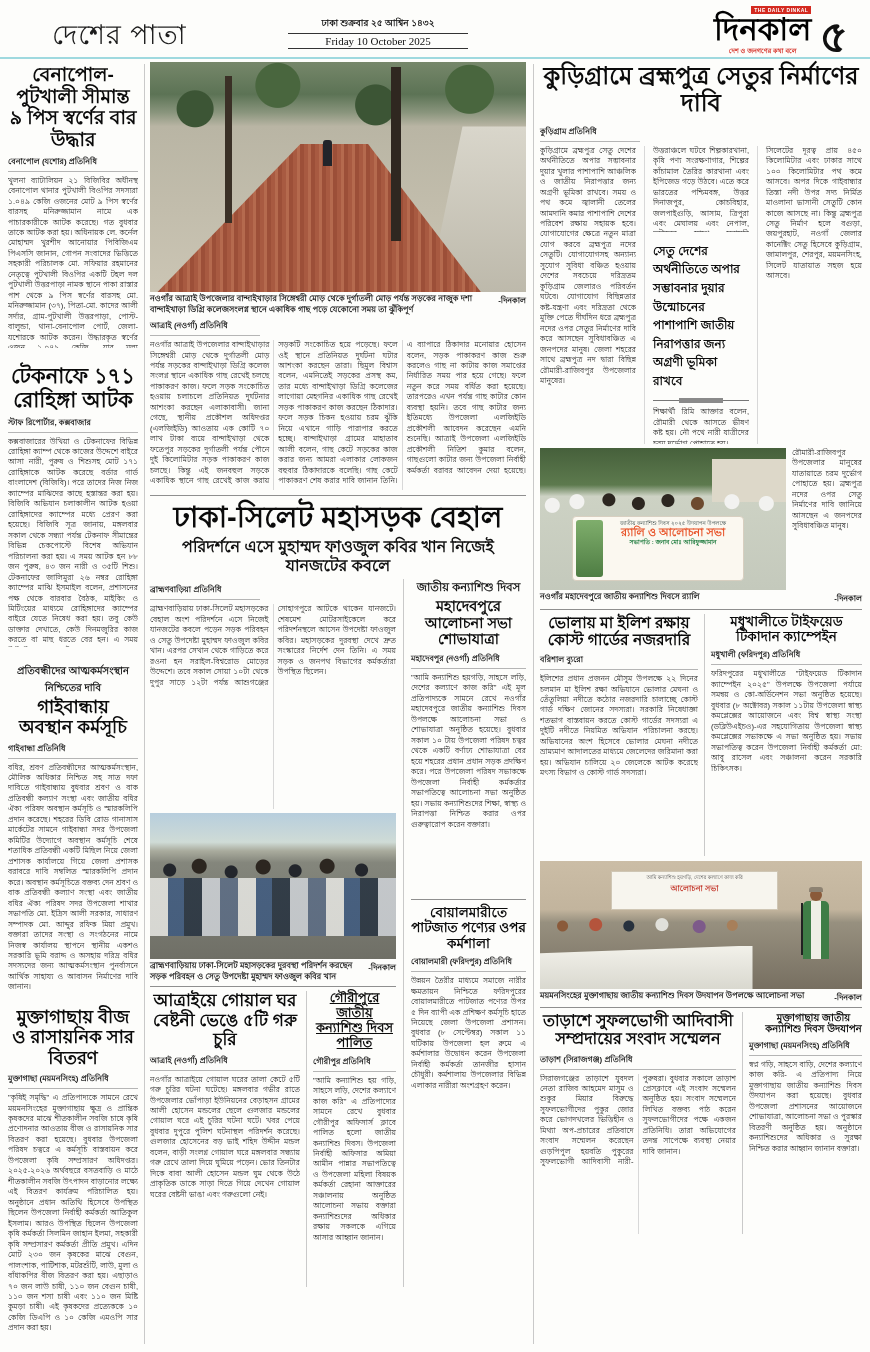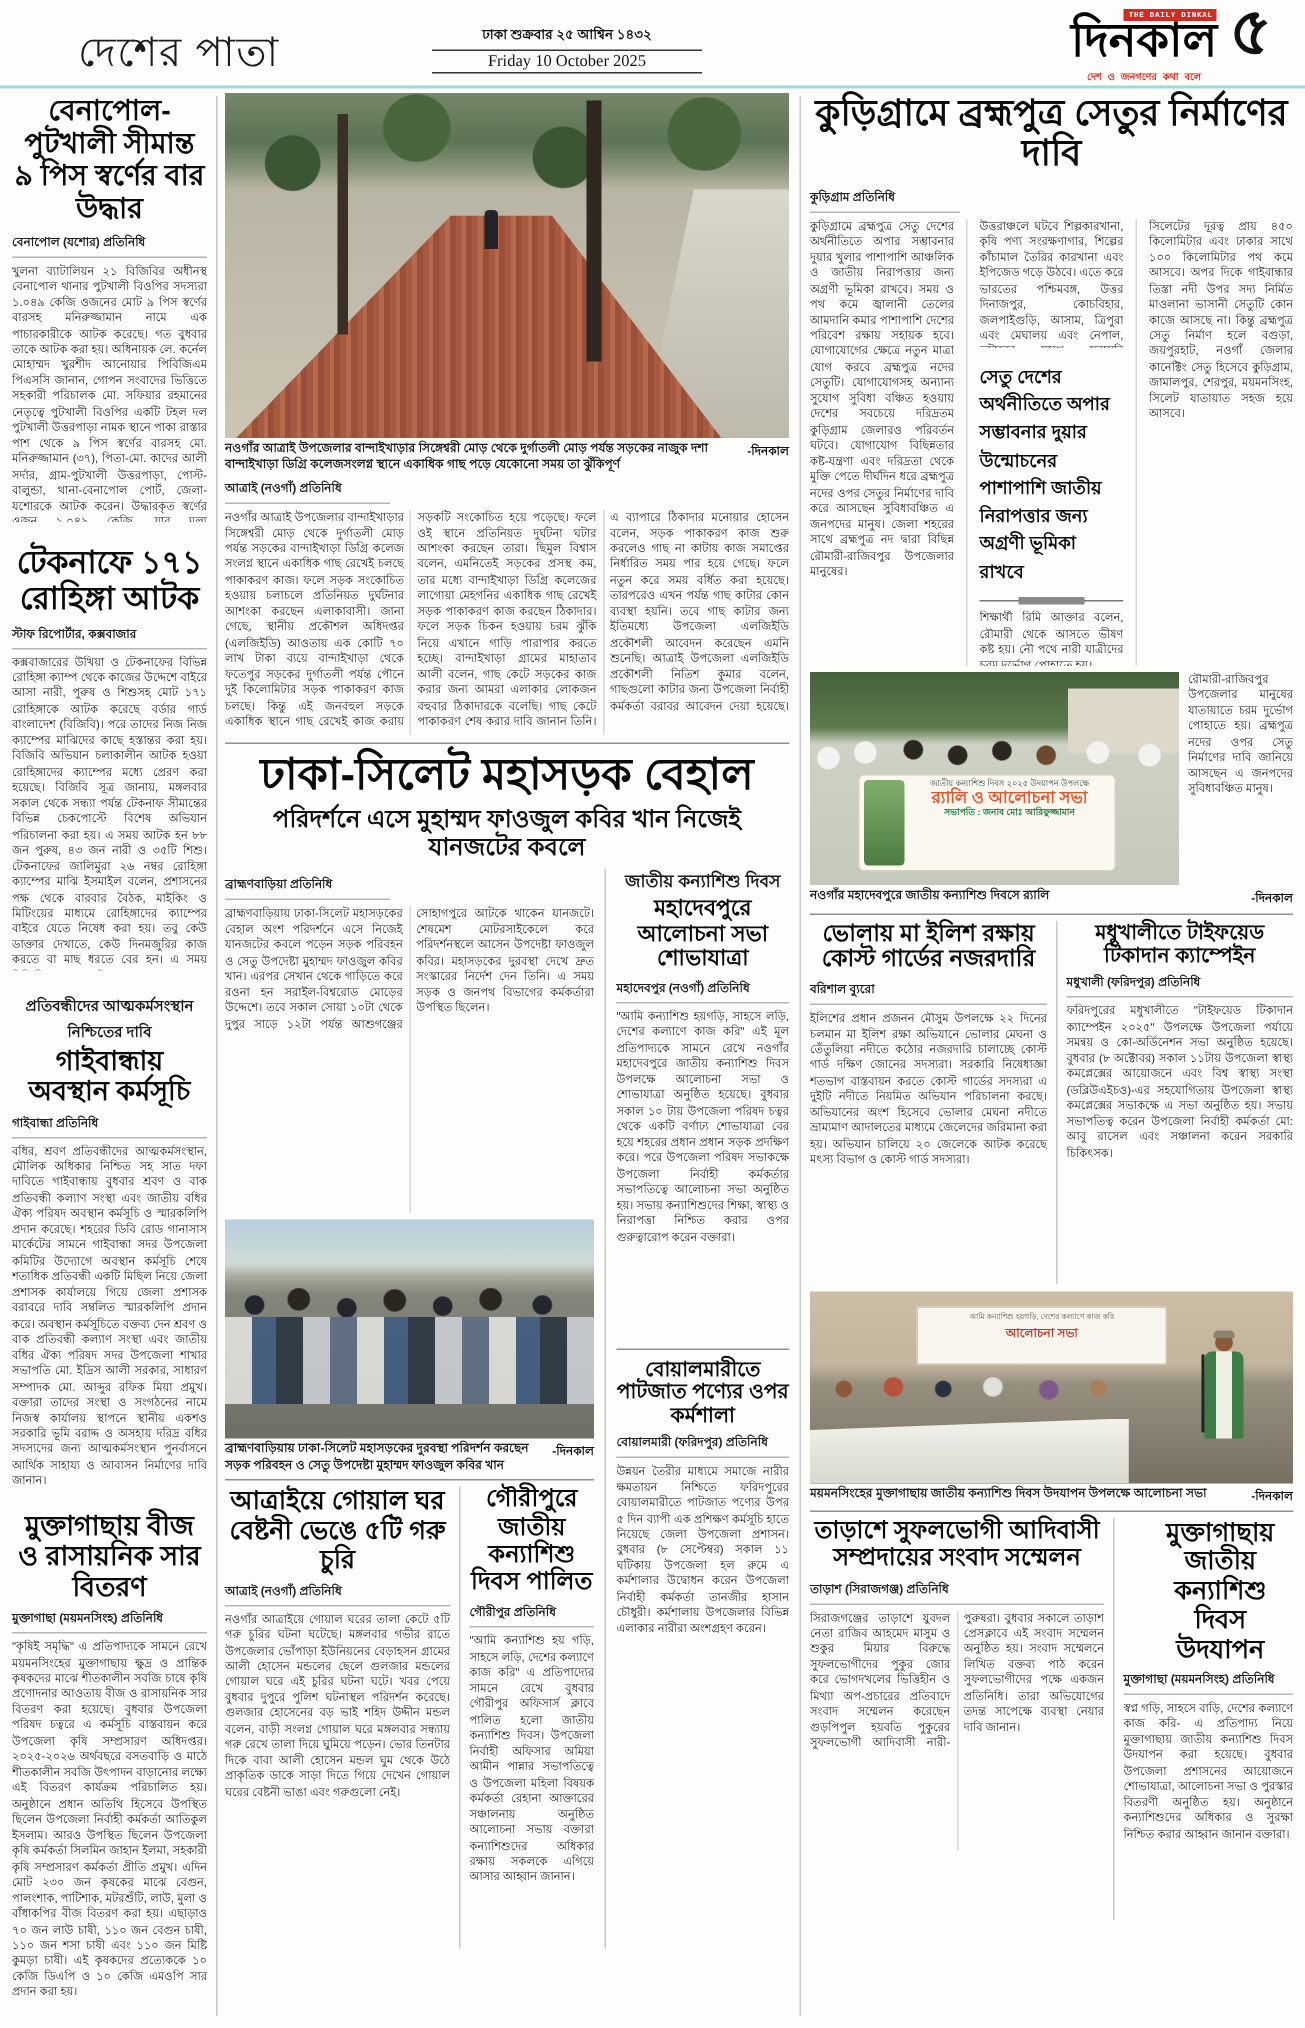--- a/index.html
+++ b/index.html
@@ -19,21 +19,21 @@
   .caprow .cap{flex:1;}
   .hrule{border-top:1px solid #8f8f8f;margin:5px 0;}
   .vrule{position:absolute;width:1px;background:#c9c9c9;}
   .cols2{column-count:2;column-gap:9px;column-rule:1px solid #d8d8d8;}
   
   #hdr{position:absolute;left:0;top:0;width:870px;height:57px;}
   #section-label{position:absolute;left:52px;top:14px;font-size:27px;color:#1c1c1c;letter-spacing:1px;}
   #dateline{position:absolute;left:288px;top:16px;width:180px;text-align:center;}
   #dateline .bn{font-size:9px;font-weight:bold;padding-bottom:2px;}
   #dateline .en{font-family:"Liberation Serif","DejaVu Serif",serif;font-size:11px;border-top:1px solid #333;border-bottom:1px solid #333;padding:1px 0;}
-  #brand{position:absolute;right:22px;top:6px;display:flex;align-items:flex-start;font-family:Liberation Mono, monospace;}
+  #brand{position:absolute;right:22px;top:6px;display:flex;align-items:flex-end;}
   #brand .stack{text-align:left;}
   #brand .row1{display:flex;justify-content:flex-end;align-items:center;gap:3px;}
   #brand .enbadge{background:#d42a20;color:#fff;font-size:5px;font-weight:bold;padding:1px 3px;letter-spacing:.5px;}
   #brand .bn{font-size:31px;font-weight:bold;color:#000;line-height:1;}
   #brand .tag{color:#d42a20;font-size:6.5px;font-weight:bold;text-align:center;margin-top:1px;}
   #pageno{font-size:44px;font-weight:bold;color:#111;line-height:.9;margin-left:8px;}
   #teal{position:absolute;left:0;top:57px;width:870px;height:2px;background:#9fd9df;}
   
   #colL{position:absolute;left:8px;top:64px;width:130px;}
   #colC{position:absolute;left:150px;top:62px;width:376px;}
@@ -211,21 +211,21 @@
         <div class="cap">ব্রাহ্মণবাড়িয়ায় ঢাকা-সিলেট মহাসড়কের দুরবস্থা পরিদর্শন করছেন সড়ক পরিবহন ও সেতু উপদেষ্টা মুহাম্মদ ফাওজুল কবির খান</div>
         <div class="credit">-দিনকাল</div>
       </div>
       <div id="cbottom">
         <div id="cb-l">
           <div class="hl" style="font-size:17px;">আত্রাইয়ে গোয়াল ঘর বেষ্টনী ভেঙে ৫টি গরু চুরি</div>
           <div class="by">আত্রাই (নওগাঁ) প্রতিনিধি</div>
           <div class="bd" style="height:212px;">নওগাঁর আত্রাইয়ে গোয়াল ঘরের তালা কেটে ৫টি গরু চুরির ঘটনা ঘটেছে। মঙ্গলবার গভীর রাতে উপজেলার ভোঁপাড়া ইউনিয়নের বেড়াহসন গ্রামের আলী হোসেন মন্ডলের ছেলে গুলজার মন্ডলের গোয়াল ঘরে এই চুরির ঘটনা ঘটে। খবর পেয়ে বুধবার দুপুরে পুলিশ ঘটনাস্থল পরিদর্শন করেছে। গুলজার হোসেনের বড় ভাই শহিদ উদ্দীন মন্ডল বলেন, বাড়ী সংলগ্ন গোয়াল ঘরে মঙ্গলবার সন্ধ্যায় গরু রেখে তালা দিয়ে ঘুমিয়ে পড়েন। ভোর তিনটার দিকে বাবা আলী হোসেন মন্ডল ঘুম থেকে উঠে প্রাকৃতিক ডাকে সাড়া দিতে গিয়ে দেখেন গোয়াল ঘরের বেষ্টনী ভাঙা এবং গরুগুলো নেই।</div>
         </div>
         <div id="cb-r">
-          <div class="hl" style="font-size:16px;">গৌরীপুরে জাতীয় কন্যাশিশু দিবস পালিত</div>
+          <div class="hl" style="font-size:13px;text-decoration:underline;">গৌরীপুরে জাতীয় কন্যাশিশু দিবস পালিত</div>
           <div class="by">গৌরীপুর প্রতিনিধি</div>
           <div class="bd" style="height:210px;">"আমি কন্যাশিশু হয় গড়ি, সাহসে লড়ি, দেশের কল্যাণে কাজ করি" এ প্রতিপাদ্যের সামনে রেখে বুধবার গৌরীপুর অফিসার্স ক্লাবে পালিত হলো জাতীয় কন্যাশিশু দিবস। উপজেলা নির্বাহী অফিসার অমিয়া আমীন পান্নার সভাপতিত্বে ও উপজেলা মহিলা বিষয়ক কর্মকর্তা রেহানা আক্তারের সঞ্চালনায় অনুষ্ঠিত আলোচনা সভায় বক্তারা কন্যাশিশুদের অধিকার রক্ষায় সকলকে এগিয়ে আসার আহ্বান জানান।</div>
         </div>
       </div>
     </div>
     <div id="csub-r">
       <div class="art">
         <div class="kick" style="font-size:11.5px;">জাতীয় কন্যাশিশু দিবস</div>
         <div class="hl" style="font-size:14.5px;">মহাদেবপুরে আলোচনা সভা শোভাযাত্রা</div>
         <div class="by">মহাদেবপুর (নওগাঁ) প্রতিনিধি</div>
@@ -307,18 +307,18 @@
     <div class="credit">-দিনকাল</div>
   </div>
 
   <div id="rrow2">
     <div id="tarash">
       <div class="hl" style="font-size:16px;">তাড়াশে সুফলভোগী আদিবাসী সম্প্রদায়ের সংবাদ সম্মেলন</div>
       <div class="by">তাড়াশ (সিরাজগঞ্জ) প্রতিনিধি</div>
       <div class="bd cols2" style="height:160px;">সিরাজগঞ্জের তাড়াশে যুবদল নেতা রাজিব আহমেদ মাসুম ও শুকুর মিয়ার বিরুদ্ধে সুফলভোগীদের পুকুর জোর করে ভোগদখলের ভিত্তিহীন ও মিথ্যা অপ-প্রচারের প্রতিবাদে সংবাদ সম্মেলন করেছেন গুড়পিপুল হয়বতি পুকুরের সুফলভোগী আদিবাসী নারী-পুরুষরা। বুধবার সকালে তাড়াশ প্রেসক্লাবে এই সংবাদ সম্মেলন অনুষ্ঠিত হয়। সংবাদ সম্মেলনে লিখিত বক্তব্য পাঠ করেন সুফলভোগীদের পক্ষে একজন প্রতিনিধি। তারা অভিযোগের তদন্ত সাপেক্ষে ব্যবস্থা নেয়ার দাবি জানান।</div>
     </div>
     <div id="mukta2">
-      <div class="hl" style="font-size:17px;margin-left:16px;">মুক্তাগাছায় জাতীয় কন্যাশিশু দিবস উদযাপন</div>
+      <div class="hl" style="font-size:10px;margin-left:16px;">মুক্তাগাছায় জাতীয় কন্যাশিশু দিবস উদযাপন</div>
       <div class="by">মুক্তাগাছা (ময়মনসিংহ) প্রতিনিধি</div>
       <div class="bd" style="height:146px;">স্বপ্ন গড়ি, সাহসে বাড়ি, দেশের কল্যাণে কাজ করি- এ প্রতিপাদ্য নিয়ে মুক্তাগাছায় জাতীয় কন্যাশিশু দিবস উদযাপন করা হয়েছে। বুধবার উপজেলা প্রশাসনের আয়োজনে শোভাযাত্রা, আলোচনা সভা ও পুরস্কার বিতরণী অনুষ্ঠিত হয়। অনুষ্ঠানে কন্যাশিশুদের অধিকার ও সুরক্ষা নিশ্চিত করার আহ্বান জানান বক্তারা।</div>
     </div>
   </div>
 </div>
 
 </body></html>

